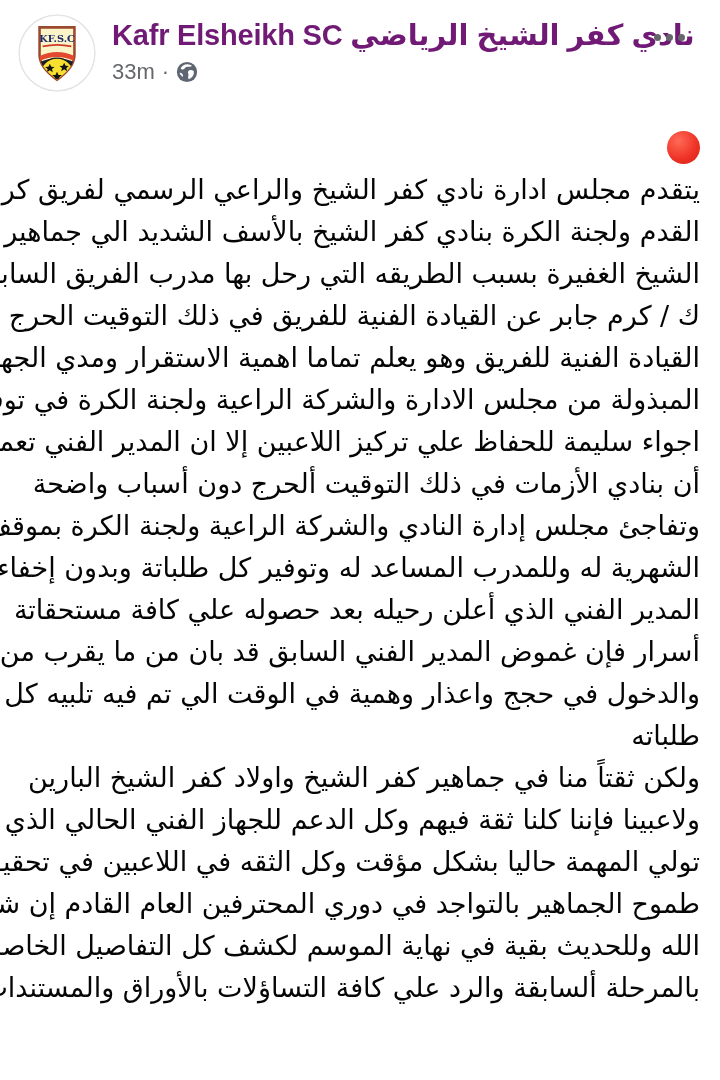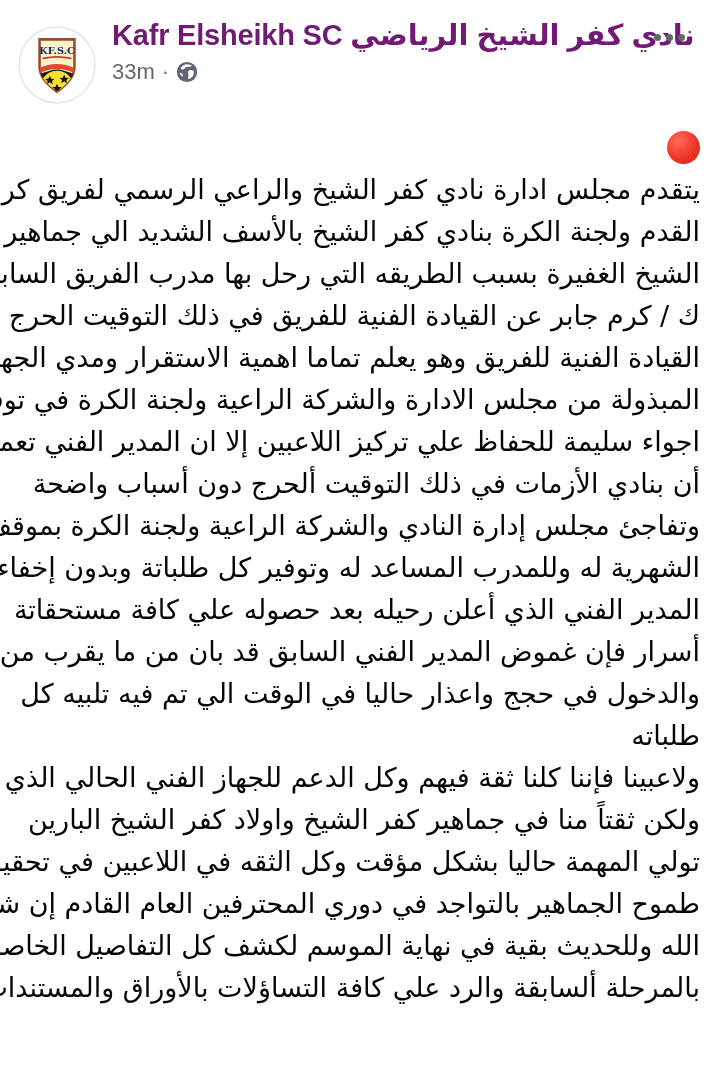--- a/index.html
+++ b/index.html
@@ -1,21 +1,21 @@
 <!DOCTYPE html>
 <html lang="ar"><head>
 <meta charset="utf-8">
 <style>
   * { margin:0; padding:0; box-sizing:border-box; }
   html,body { width:720px; height:1080px; background:#ffffff; overflow:hidden;
               font-family:"Liberation Sans","DejaVu Sans",sans-serif; }
 
   
   .post-header { position:relative; height:94px; }
-  .avatar { position:absolute; left:18px; top:26px; width:78px; height:78px;
+  .avatar { position:absolute; left:18px; top:14px; width:78px; height:78px;
             border-radius:50%; overflow:hidden; cursor:pointer; }
   .avatar svg { display:block; width:100%; height:100%; }
   .header-text { position:absolute; left:112px; top:20px; }
   .page-name { font-size:29px; font-weight:700; color:#701a75; line-height:30px;
                letter-spacing:-0.2px; cursor:pointer;
                font-family:"Liberation Sans","DejaVu Sans",sans-serif; }
   .meta-row { display:flex; align-items:center; gap:7px; margin-top:9px;
               font-size:22px; color:#65676b; }
   .globe-icon svg { display:block; width:22px; height:22px; }
   .menu-dots { position:absolute; left:650px; top:30px; display:flex; gap:5px;
@@ -95,21 +95,21 @@
   <div class="line">الشيخ الغفيرة بسبب الطريقه التي رحل بها مدرب الفريق السابق</div>
   <div class="line">ك / كرم جابر عن القيادة الفنية للفريق في ذلك التوقيت الحرج عن</div>
   <div class="line">القيادة الفنية للفريق وهو يعلم تماما اهمية الاستقرار ومدي الجهود</div>
   <div class="line">المبذولة من مجلس الادارة والشركة الراعية ولجنة الكرة في توفير</div>
   <div class="line">اجواء سليمة للحفاظ علي تركيز اللاعبين إلا ان المدير الفني تعمد</div>
   <div class="line">أن بنادي الأزمات في ذلك التوقيت ألحرج دون أسباب واضحة</div>
   <div class="line">وتفاجئ مجلس إدارة النادي والشركة الراعية ولجنة الكرة بموقف</div>
   <div class="line">الشهرية له وللمدرب المساعد له وتوفير كل طلباتة وبدون إخفاء</div>
   <div class="line">المدير الفني الذي أعلن رحيله بعد حصوله علي كافة مستحقاتة</div>
   <div class="line">أسرار فإن غموض المدير الفني السابق قد بان من ما يقرب من آخر</div>
-  <div class="line">والدخول في حجج واعذار حاليا في الوقت الي تم فيه تلبيه كل</div>
+  <div class="line">والدخول في حجج واعذار وهمية في الوقت الي تم فيه تلبيه كل</div>
   <div class="line">طلباته</div>
+  <div class="line">ولكن ثقتاً منا في جماهير كفر الشيخ واولاد كفر الشيخ البارين</div>
   <div class="line">ولاعبينا فإننا كلنا ثقة فيهم وكل الدعم للجهاز الفني الحالي الذي</div>
-  <div class="line">ولكن ثقتاً منا في جماهير كفر الشيخ واولاد كفر الشيخ البارين</div>
   <div class="line">تولي المهمة حاليا بشكل مؤقت وكل الثقه في اللاعبين في تحقيق</div>
   <div class="line">طموح الجماهير بالتواجد في دوري المحترفين العام القادم إن شاء</div>
   <div class="line">الله وللحديث بقية في نهاية الموسم لكشف كل التفاصيل الخاصة</div>
   <div class="line">بالمرحلة ألسابقة والرد علي كافة التساؤلات بالأوراق والمستندات</div>
 </div>
 
 </body></html>

